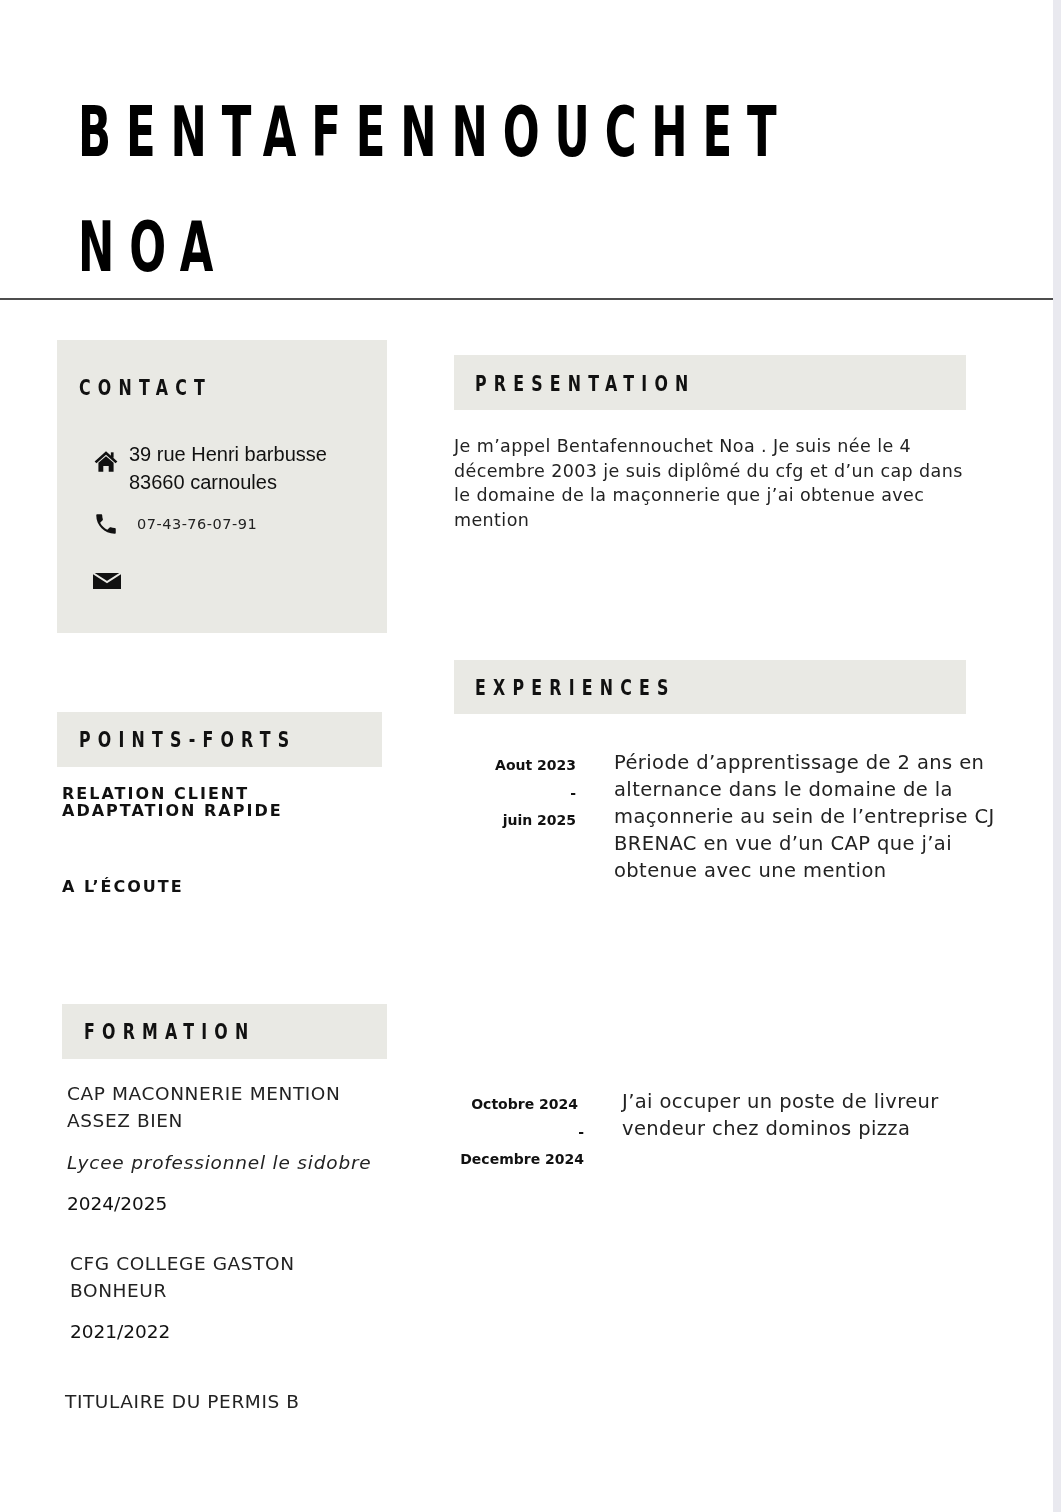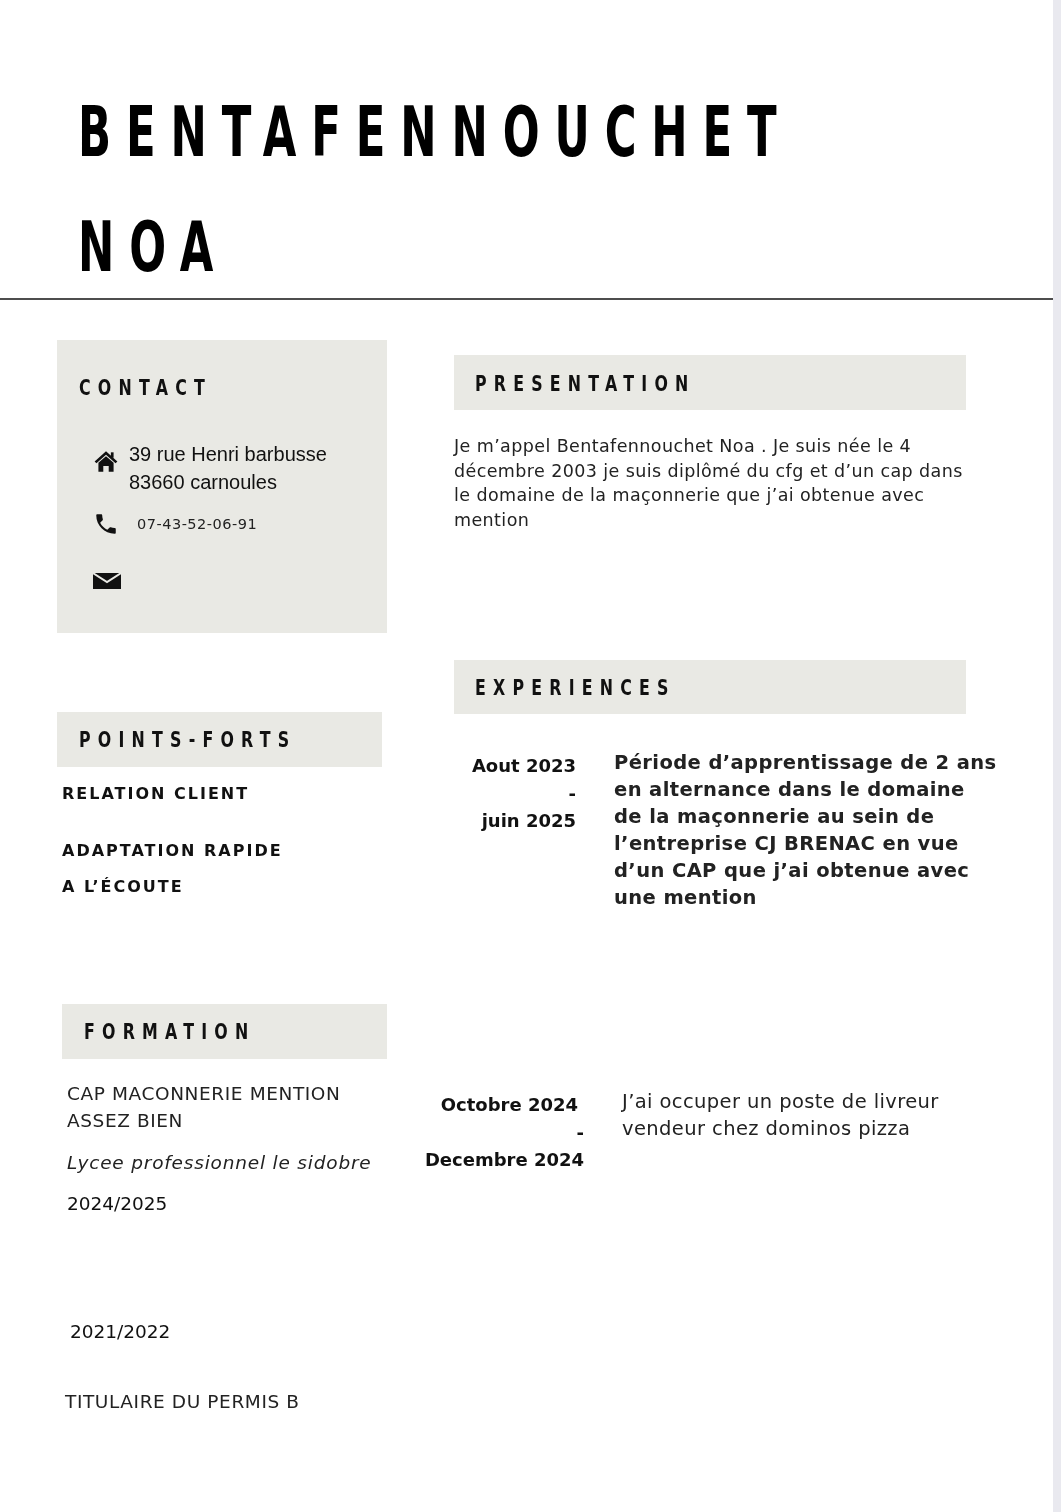--- a/index.html
+++ b/index.html
@@ -32,21 +32,21 @@
   }
 
   .contact-box { position: absolute; left: 57px; top: 340px; width: 330px; height: 293px; background: #e9e9e4; }
   .icon { position: absolute; width: 26px; height: 26px; }
   .addr { position: absolute; left: 129px; top: 440px; font-family: "Liberation Sans", sans-serif; font-size: 20px; line-height: 28px; color: #111; }
   .phone { position: absolute; left: 137px; top: 516px; font-size: 14.5px; color: #222; letter-spacing: 0.5px; }
   .email { position: absolute; left: 137px; top: 573px; font-size: 14.5px; line-height: 21px; color: #222; letter-spacing: 0.5px; width: 240px; word-break: break-all; }
 
   .pres-text { position: absolute; left: 454px; top: 434px; width: 520px; font-size: 17.5px; line-height: 24.5px; color: #222; letter-spacing: 0.4px; }
 
-  .exp-date { position: absolute; text-align: right; font-weight: bold; font-size: 18px; line-height: 27.5px; color: #111; }
+  .exp-date { position: absolute; text-align: right; font-weight: bold; font-size: 14px; line-height: 27.5px; color: #111; }
   .exp-desc { position: absolute; font-size: 19.5px; line-height: 27px; color: #222; letter-spacing: 0.4px; }
 
   .strength { position: absolute; left: 62px; font-weight: bold; font-size: 16px; letter-spacing: 2px; color: #111; }
 
   .form-text { position: absolute; font-size: 18.5px; line-height: 27px; color: #222; letter-spacing: 0.6px; }
   .form-italic { font-style: italic; }
   .form-year { position: absolute; font-weight: normal; font-size: 18.5px; color: #111; }
 </style>
 </head>
 <body>
@@ -66,59 +66,60 @@
     <rect x="16.5" y="4" width="2.5" height="5" fill="#111"></rect>
   </svg>
   <div class="addr">
     <div>39 rue Henri barbusse</div>
     <div>83660 carnoules</div>
   </div>
 
   <svg class="icon" style="left:93px; top:511px;" viewBox="0 0 24 24">
     <path d="M6.6 10.8c1.4 2.8 3.8 5.1 6.6 6.6l2.2-2.2c.3-.3.7-.4 1-.2 1.1.4 2.3.6 3.6.6.6 0 1 .4 1 1V20c0 .6-.4 1-1 1C10.6 21 3 13.4 3 4c0-.6.4-1 1-1h3.5c.6 0 1 .4 1 1 0 1.3.2 2.5.6 3.6.1.3 0 .7-.2 1L6.6 10.8z" fill="#111"></path>
   </svg>
-  <div class="phone">07-43-52-06-91</div>
+  <div class="phone">07-43-76-07-91</div>
 
   <svg class="icon" style="left:93px; top:570px; width:28px; height:22px;" viewBox="0 0 28 22">
     <rect x="0" y="3" width="28" height="16" fill="#111"></rect>
     <path d="M0 3 L14 12 L28 3" stroke="#e9e9e4" stroke-width="2" fill="none"></path>
   </svg>
 
   <div class="section-head" style="left:454px; top:355px; width:512px; height:55px;"></div>
   <div class="section-title" style="left:475px; top:373px;">PRESENTATION</div>
   <div class="pres-text">Je m’appel Bentafennouchet Noa . Je suis née le 4 décembre 2003 je suis diplômé du cfg et d’un cap dans le domaine de la maçonnerie que j’ai obtenue avec mention</div>
 
   <div class="section-head" style="left:454px; top:660px; width:512px; height:54px;"></div>
   <div class="section-title" style="left:475px; top:677px;">EXPERIENCES</div>
 
   <div class="exp-date" style="left:420px; top:752px; width:156px;">
     <div>Aout 2023</div>
     <div>-</div>
     <div>juin 2025</div>
   </div>
-  <div class="exp-desc" style="left:614px; top:749px; width:385px;font-weight:bold;">Période d’apprentissage de 2 ans en alternance dans le domaine de la maçonnerie au sein de l’entreprise CJ BRENAC en vue d’un CAP que j’ai obtenue avec une mention</div>
+  <div class="exp-desc" style="left:614px; top:749px; width:385px;">Période d’apprentissage de 2 ans en alternance dans le domaine de la maçonnerie au sein de l’entreprise CJ BRENAC en vue d’un CAP que j’ai obtenue avec une mention</div>
 
   <div class="exp-date" style="left:400px; top:1091px; width:184px;">
     <div style="padding-right:6px;">Octobre 2024</div>
     <div>-</div>
     <div>Decembre 2024</div>
   </div>
   <div class="exp-desc" style="left:622px; top:1088px; width:370px;">J’ai occuper un poste de livreur vendeur chez dominos pizza</div>
 
   <div class="section-head" style="left:57px; top:712px; width:325px; height:55px;"></div>
   <div class="section-title" style="left:79px; top:729px;">POINTS-FORTS</div>
   <div class="strength" style="top:784px;">RELATION CLIENT</div>
-  <div class="strength" style="top:841px;">ADAPTATION RAPIDE</div>
+  <div class="strength" style="top:801px;">ADAPTATION RAPIDE</div>
   <div class="strength" style="top:877px;">A L’ÉCOUTE</div>
 
   <div class="section-head" style="left:62px; top:1004px; width:325px; height:55px;"></div>
   <div class="section-title" style="left:84px; top:1021px;">FORMATION</div>
 
   <div class="form-text form-italic" style="left:67px; top:1149px; width:340px; letter-spacing:0.8px;">Lycee professionnel le sidobre</div>
   <div class="form-text" style="left:67px; top:1080px; width:320px;">CAP MACONNERIE MENTION ASSEZ BIEN</div>
   <div class="form-year" style="left:67px; top:1193px;">2024/2025</div>
 
+  <div class="form-text" style="left:70px; top:1250px; width:300px;">CFG COLLEGE GASTON BONHEUR</div>
   <div class="form-year" style="left:70px; top:1321px;">2021/2022</div>
 
   <div class="form-text" style="left:65px; top:1388px;">TITULAIRE DU PERMIS B</div>
 </div>
 
 <div class="scrollbar"></div>
 
 </body></html>

